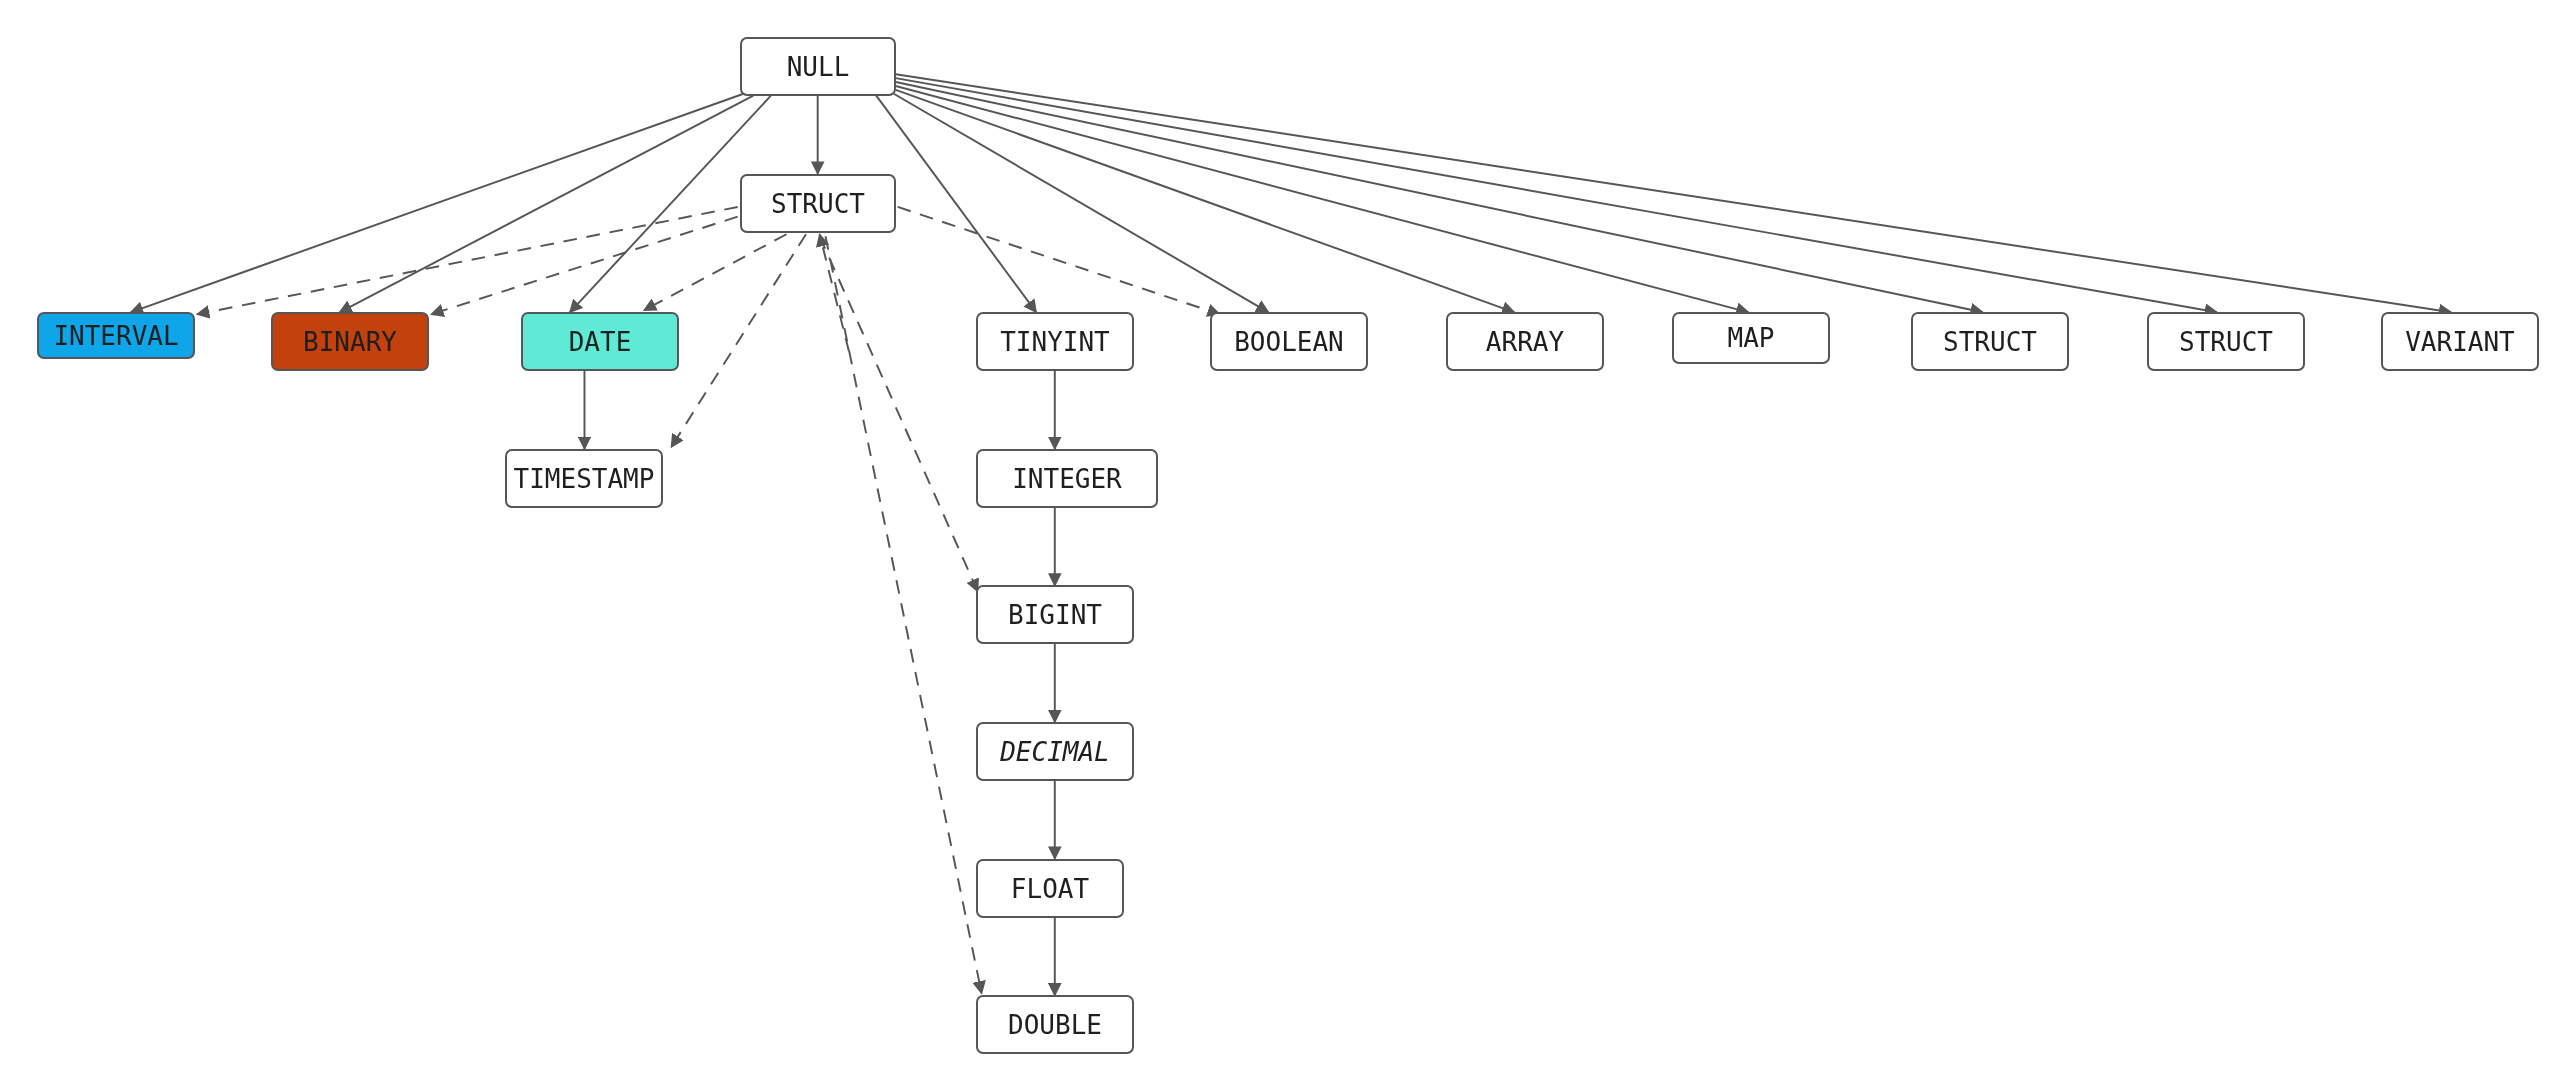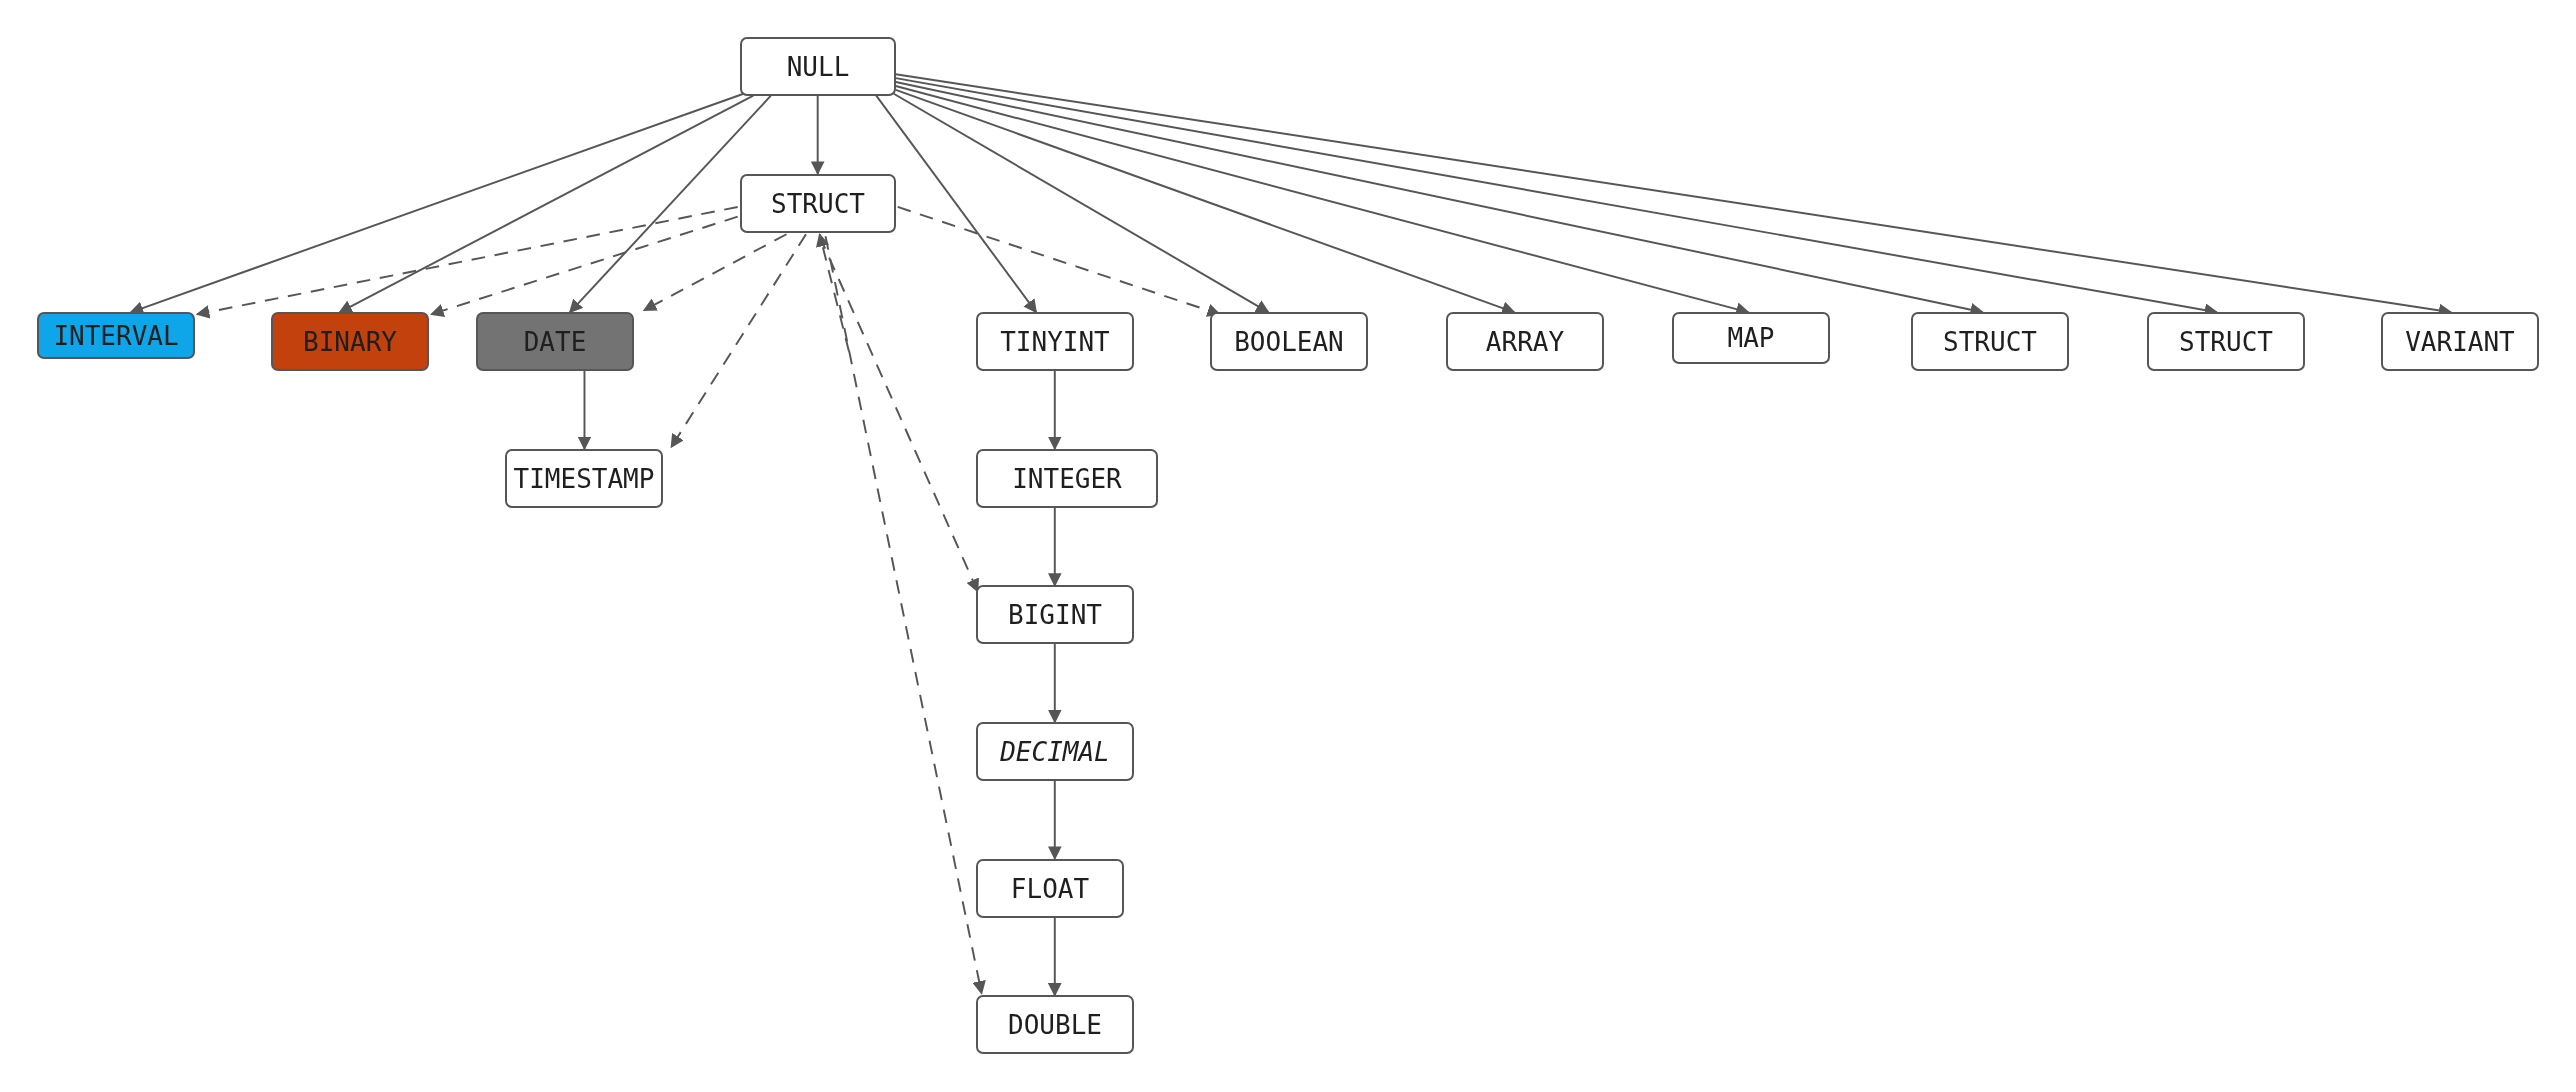--- a/index.html
+++ b/index.html
@@ -92,21 +92,21 @@
       </div>
       <div class="node" style="left: 740px; top: 174px; width: 156px; height: 59px; border-color: rgb(86, 86, 86); background: rgb(255, 255, 255); color: rgb(31, 31, 31);">
         <span class="node-label">STRUCT</span>
       </div>
       <div class="node" style="left: 37px; top: 312px; width: 158px; height: 47px; border-color: rgb(86, 86, 86); background: #0ea5e9; color: rgb(31, 31, 31);">
         <span class="node-label">INTERVAL</span>
       </div>
       <div class="node" style="left: 271px; top: 312px; width: 158px; height: 59px; border-color: rgb(86, 86, 86); background: #c2410c; color: rgb(31, 31, 31);">
         <span class="node-label">BINARY</span>
       </div>
-      <div class="node" style="left: 476px; top: 312px; width: 158px; height: 59px; border-color: rgb(86, 86, 86); background: #737373; color: rgb(31, 31, 31);">
+      <div class="node" style="left: 521px; top: 312px; width: 158px; height: 59px; border-color: rgb(86, 86, 86); background: #5eead4; color: rgb(31, 31, 31);">
         <span class="node-label">DATE</span>
       </div>
       <div class="node" style="left: 976px; top: 312px; width: 158px; height: 59px; border-color: rgb(86, 86, 86); background: rgb(255, 255, 255); color: rgb(31, 31, 31);">
         <span class="node-label">TINYINT</span>
       </div>
       <div class="node" style="left: 1210px; top: 312px; width: 158px; height: 59px; border-color: rgb(86, 86, 86); background: rgb(255, 255, 255); color: rgb(31, 31, 31);">
         <span class="node-label">BOOLEAN</span>
       </div>
       <div class="node" style="left: 1446px; top: 312px; width: 158px; height: 59px; border-color: rgb(86, 86, 86); background: rgb(255, 255, 255); color: rgb(31, 31, 31);">
         <span class="node-label">ARRAY</span>

